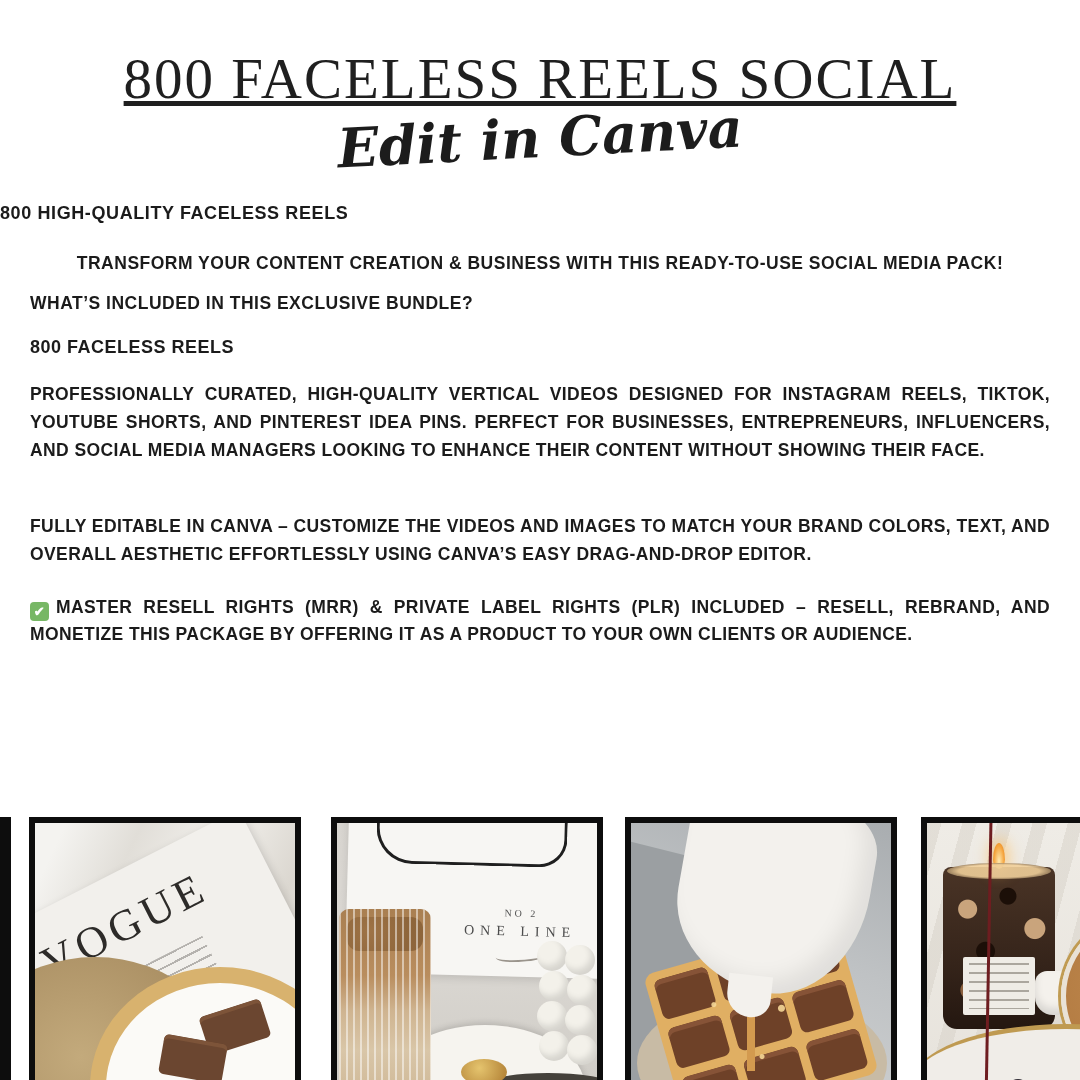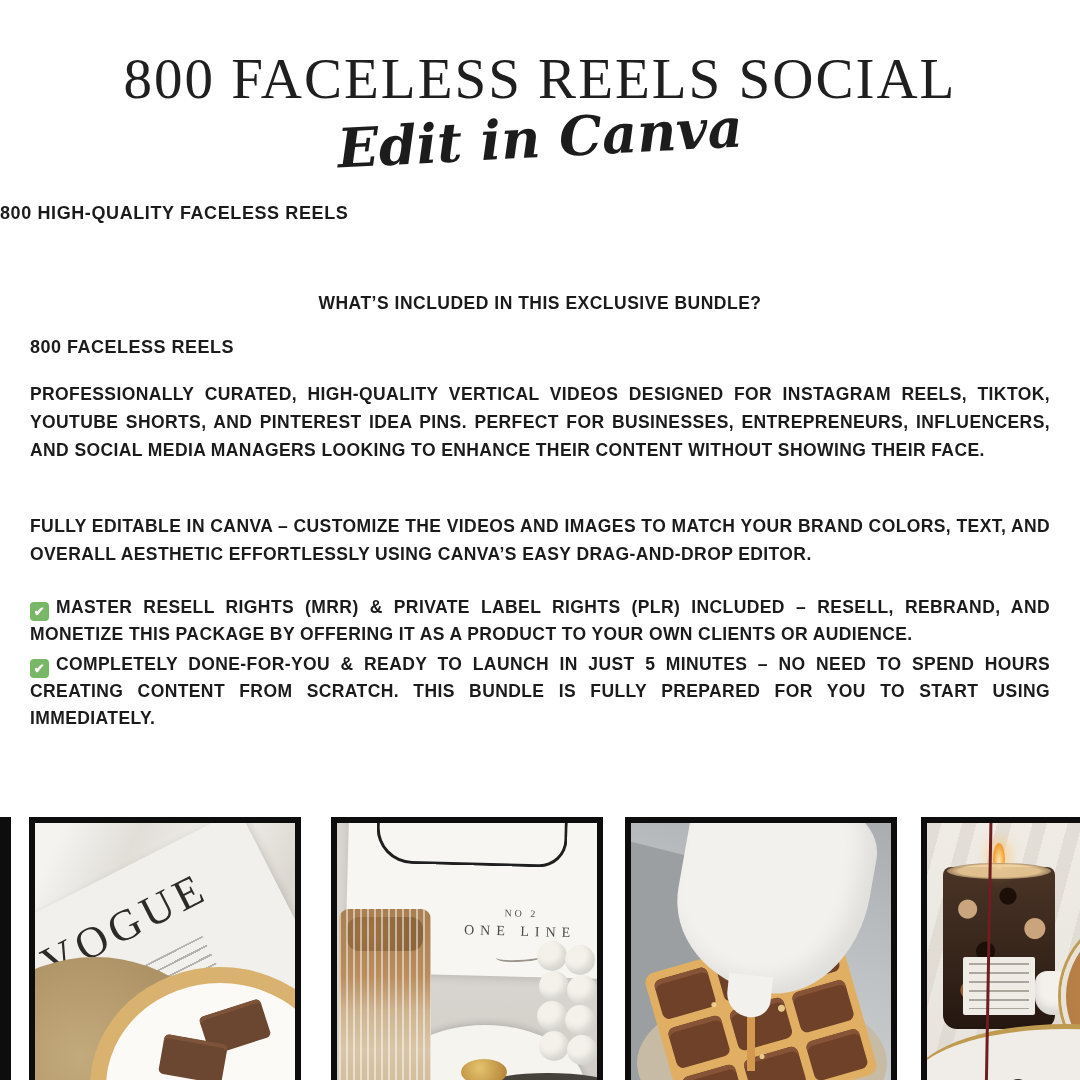--- a/index.html
+++ b/index.html
@@ -5,33 +5,33 @@
   html,body{margin:0;padding:0;background:#9a9a9a;}
   .canvas{
     position:relative;width:1080px;height:1080px;background:#ffffff;
     overflow:hidden;margin:0 auto;
     font-family:"Liberation Sans",sans-serif;color:#1b1b1b;
   }
   
   .title{
     position:absolute;top:46px;left:0;width:1080px;text-align:center;
     font-family:"Liberation Serif",serif;font-weight:400;font-size:57px;
-    letter-spacing:2px;color:#1f1f1f;
+    letter-spacing:2px;color:#1f1f1f;text-decoration:underline;
   }
   .script{
     position:absolute;top:106px;left:0;width:1080px;text-align:center;
     font-family:"DejaVu Serif",serif;font-style:italic;font-weight:700;
     font-size:54px;color:#1c1c1c;transform:rotate(-3deg);
   }
   .tagline{
     position:absolute;top:203px;left:0;width:1080px;text-align:left;
     font-weight:700;font-size:18px;letter-spacing:.6px;
   }
   .intro1{position:absolute;top:253px;left:30px;width:1020px;text-align:center;font-weight:700;font-size:17.5px;letter-spacing:.5px;}
-  .intro2{position:absolute;top:293px;left:30px;width:1020px;text-align:center;font-weight:700;font-size:17.5px;letter-spacing:.5px;}
+  .intro2{position:absolute;top:293px;left:30px;width:1020px;text-align:left;font-weight:700;font-size:17.5px;letter-spacing:.5px;}
   .heading{position:absolute;top:337px;left:30px;width:1020px;font-weight:700;font-size:18px;letter-spacing:.5px;}
   .para{position:absolute;left:30px;width:1020px;font-weight:700;font-size:17.5px;
         line-height:28px;letter-spacing:.4px;text-align:justify;margin:0;}
   .para1{top:380px;}
   .para2{top:512px;}
   .features{position:absolute;top:594px;left:30px;width:1020px;}
   .feat{font-weight:700;font-size:17.5px;line-height:27px;letter-spacing:.4px;
         text-align:justify;margin:0 0 3px 0;}
   .chk{
     display:inline-flex;align-items:center;justify-content:center;
@@ -145,29 +145,29 @@
 </style>
 </head>
 <body>
 
 <div class="canvas">
 
   <div class="title">800 FACELESS REELS SOCIAL</div>
   <div class="script">Edit in Canva</div>
   <div class="tagline">800 HIGH-QUALITY FACELESS REELS</div>
 
+  <div class="intro1">TRANSFORM YOUR CONTENT CREATION &amp; BUSINESS WITH THIS READY-TO-USE SOCIAL MEDIA PACK!</div>
   <div class="intro2">WHAT’S INCLUDED IN THIS EXCLUSIVE BUNDLE?</div>
 
   <div class="heading">800 FACELESS REELS</div>
   <p class="para para1">PROFESSIONALLY CURATED, HIGH-QUALITY VERTICAL VIDEOS DESIGNED FOR INSTAGRAM REELS, TIKTOK, YOUTUBE SHORTS, AND PINTEREST IDEA PINS. PERFECT FOR BUSINESSES, ENTREPRENEURS, INFLUENCERS, AND SOCIAL MEDIA MANAGERS LOOKING TO ENHANCE THEIR CONTENT WITHOUT SHOWING THEIR FACE.</p>
   <p class="para para2">FULLY EDITABLE IN CANVA – CUSTOMIZE THE VIDEOS AND IMAGES TO MATCH YOUR BRAND COLORS, TEXT, AND OVERALL AESTHETIC EFFORTLESSLY USING CANVA’S EASY DRAG-AND-DROP EDITOR.</p>
 
   <div class="features">
     <p class="feat"><span class="chk">✔</span><span>MASTER RESELL RIGHTS (MRR) &amp; PRIVATE LABEL RIGHTS (PLR) INCLUDED – RESELL, REBRAND, AND MONETIZE THIS PACKAGE BY OFFERING IT AS A PRODUCT TO YOUR OWN CLIENTS OR AUDIENCE.</span></p>
-    <p class="feat"><span class="chk">✔</span><span>COMPLETELY DONE-FOR-YOU &amp; READY TO LAUNCH IN JUST 5 MINUTES – NO NEED TO SPEND HOURS CREATING CONTENT FROM SCRATCH. THIS BUNDLE IS FULLY PREPARED FOR YOU TO START USING IMMEDIATELY.</span></p>
   </div>
 
   <div class="sliver"></div>
 
   <div class="photo p1">
     <div class="art">
       <div class="abs magazine">
         <span class="vogue-word">VOGUE</span>
         <div class="article-lines"></div>
       </div>

